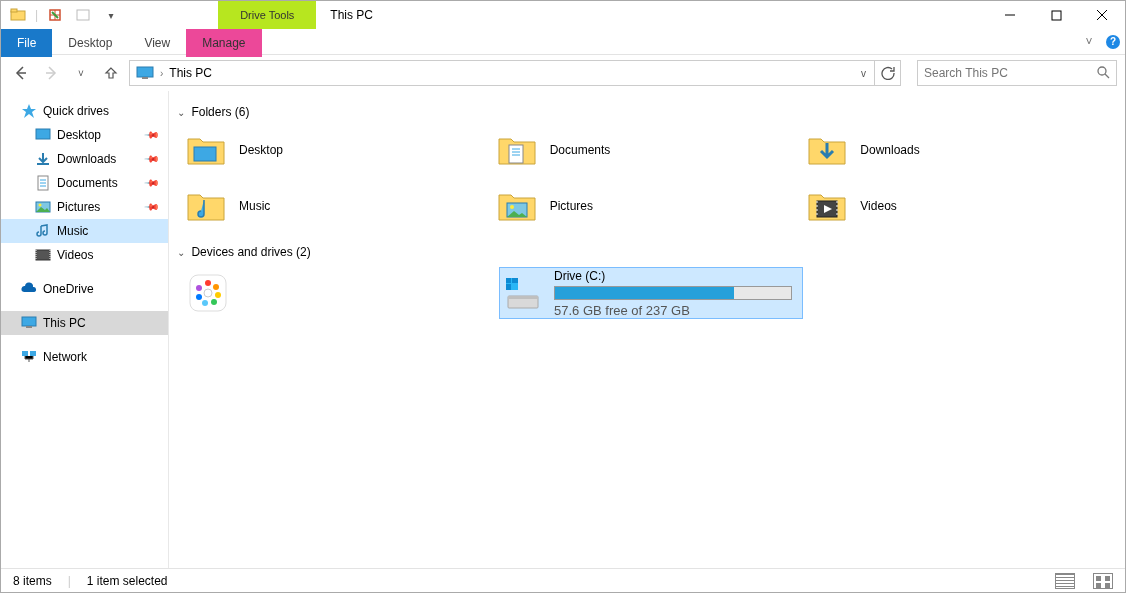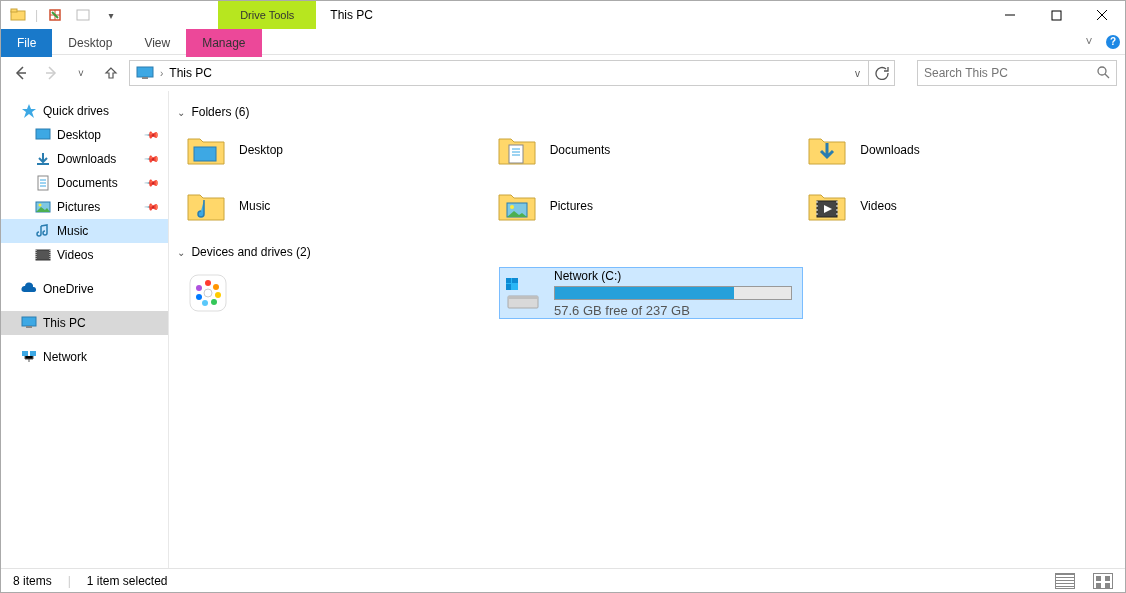--- a/index.html
+++ b/index.html
@@ -24,21 +24,21 @@
 
 .navbar{height:36px;display:flex;align-items:center;padding:4px 8px;gap:6px}
 .navbtn{width:24px;height:24px;display:flex;align-items:center;justify-content:center;color:#555}
 .navbtn.disabled{color:#bbb}
 .addressbar{flex:1;height:26px;border:1px solid #ccc;display:flex;align-items:center;padding:0 2px}
 .addressbar .pcicon{width:18px;height:14px;margin:0 4px}
 .addressbar .crumb{padding:0 4px;font-size:12px}
 .addressbar .sep{color:#777;padding:0 2px;font-size:10px}
 .addressbar .dd{margin-left:auto;color:#555;padding:0 6px;font-size:10px}
 .refresh{width:26px;height:26px;border:1px solid #ccc;border-left:none;display:flex;align-items:center;justify-content:center;color:#555}
-.searchbox{width:200px;height:26px;border:1px solid #ccc;margin-left:16px;display:flex;align-items:center;padding:0 6px;position:relative}
+.searchbox{width:200px;height:26px;border:1px solid #ccc;margin-left:10px;display:flex;align-items:center;padding:0 6px;position:relative}
 .searchbox input{border:none;outline:none;width:100%;font-size:12px;color:#666;background:transparent}
 .searchbox .sicon{position:absolute;right:6px;color:#666}
 
 .body{flex:1;display:flex;overflow:hidden}
 .sidebar{width:168px;border-right:1px solid #e8e8e8;padding:8px 0;overflow:auto}
 .sideitem{height:24px;display:flex;align-items:center;padding-left:20px;gap:6px;position:relative}
 .sideitem.child{padding-left:34px}
 .sideitem.selected{background:#d8d8d8}
 .sideitem.highlight{background:#cce8ff}
 .sideitem .pin{position:absolute;right:10px;color:#777;font-size:10px;transform:rotate(45deg)}
@@ -350,21 +350,21 @@
           <svg width="42" height="42" viewBox="0 0 42 42">
               <rect x="4" y="6" width="12" height="12" fill="#29b6f6"></rect>
               <rect x="4" y="6" width="5" height="5" fill="#0d8bd4"></rect>
               <rect x="10" y="6" width="6" height="5" fill="#0d8bd4"></rect>
               <rect x="4" y="12" width="5" height="6" fill="#0d8bd4"></rect>
               <rect x="6" y="24" width="30" height="12" rx="1" fill="#d9d9d9" stroke="#aaa"></rect>
               <rect x="6" y="24" width="30" height="3" fill="#bfbfbf"></rect>
             </svg>
         </span>
         <div class="dinfo">
-          <span class="dname">Network (C:)</span>
+          <span class="dname">Drive (C:)</span>
           <div class="bar">
               <div class="fill" id="osdisk-fill" style="width: 75.7%;"></div>
             </div>
           <span class="dfree">57.6 GB free of 237 GB</span>
         </div>
       </div>
     </div>
   </div>
 </div>
 

